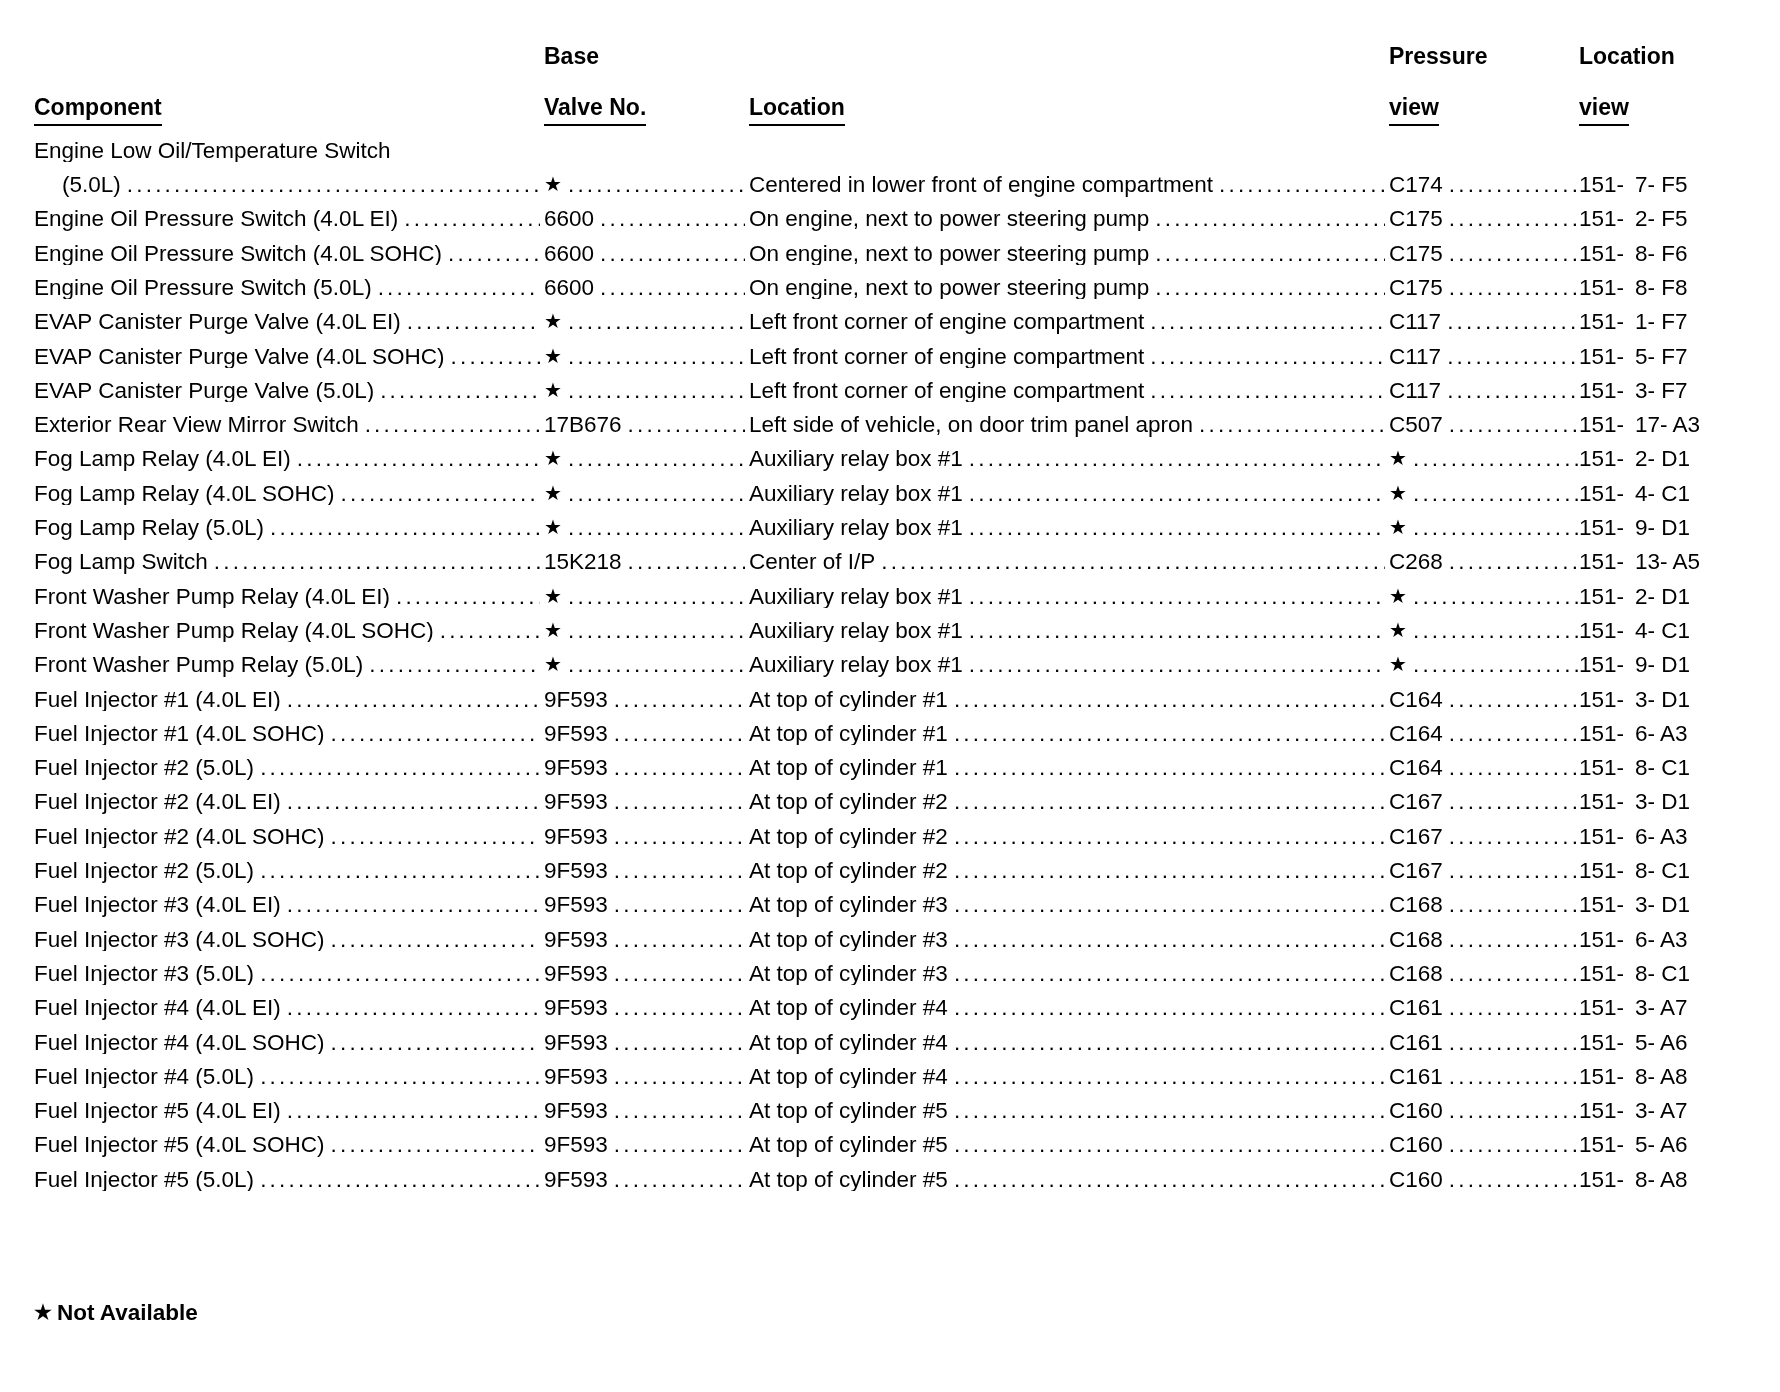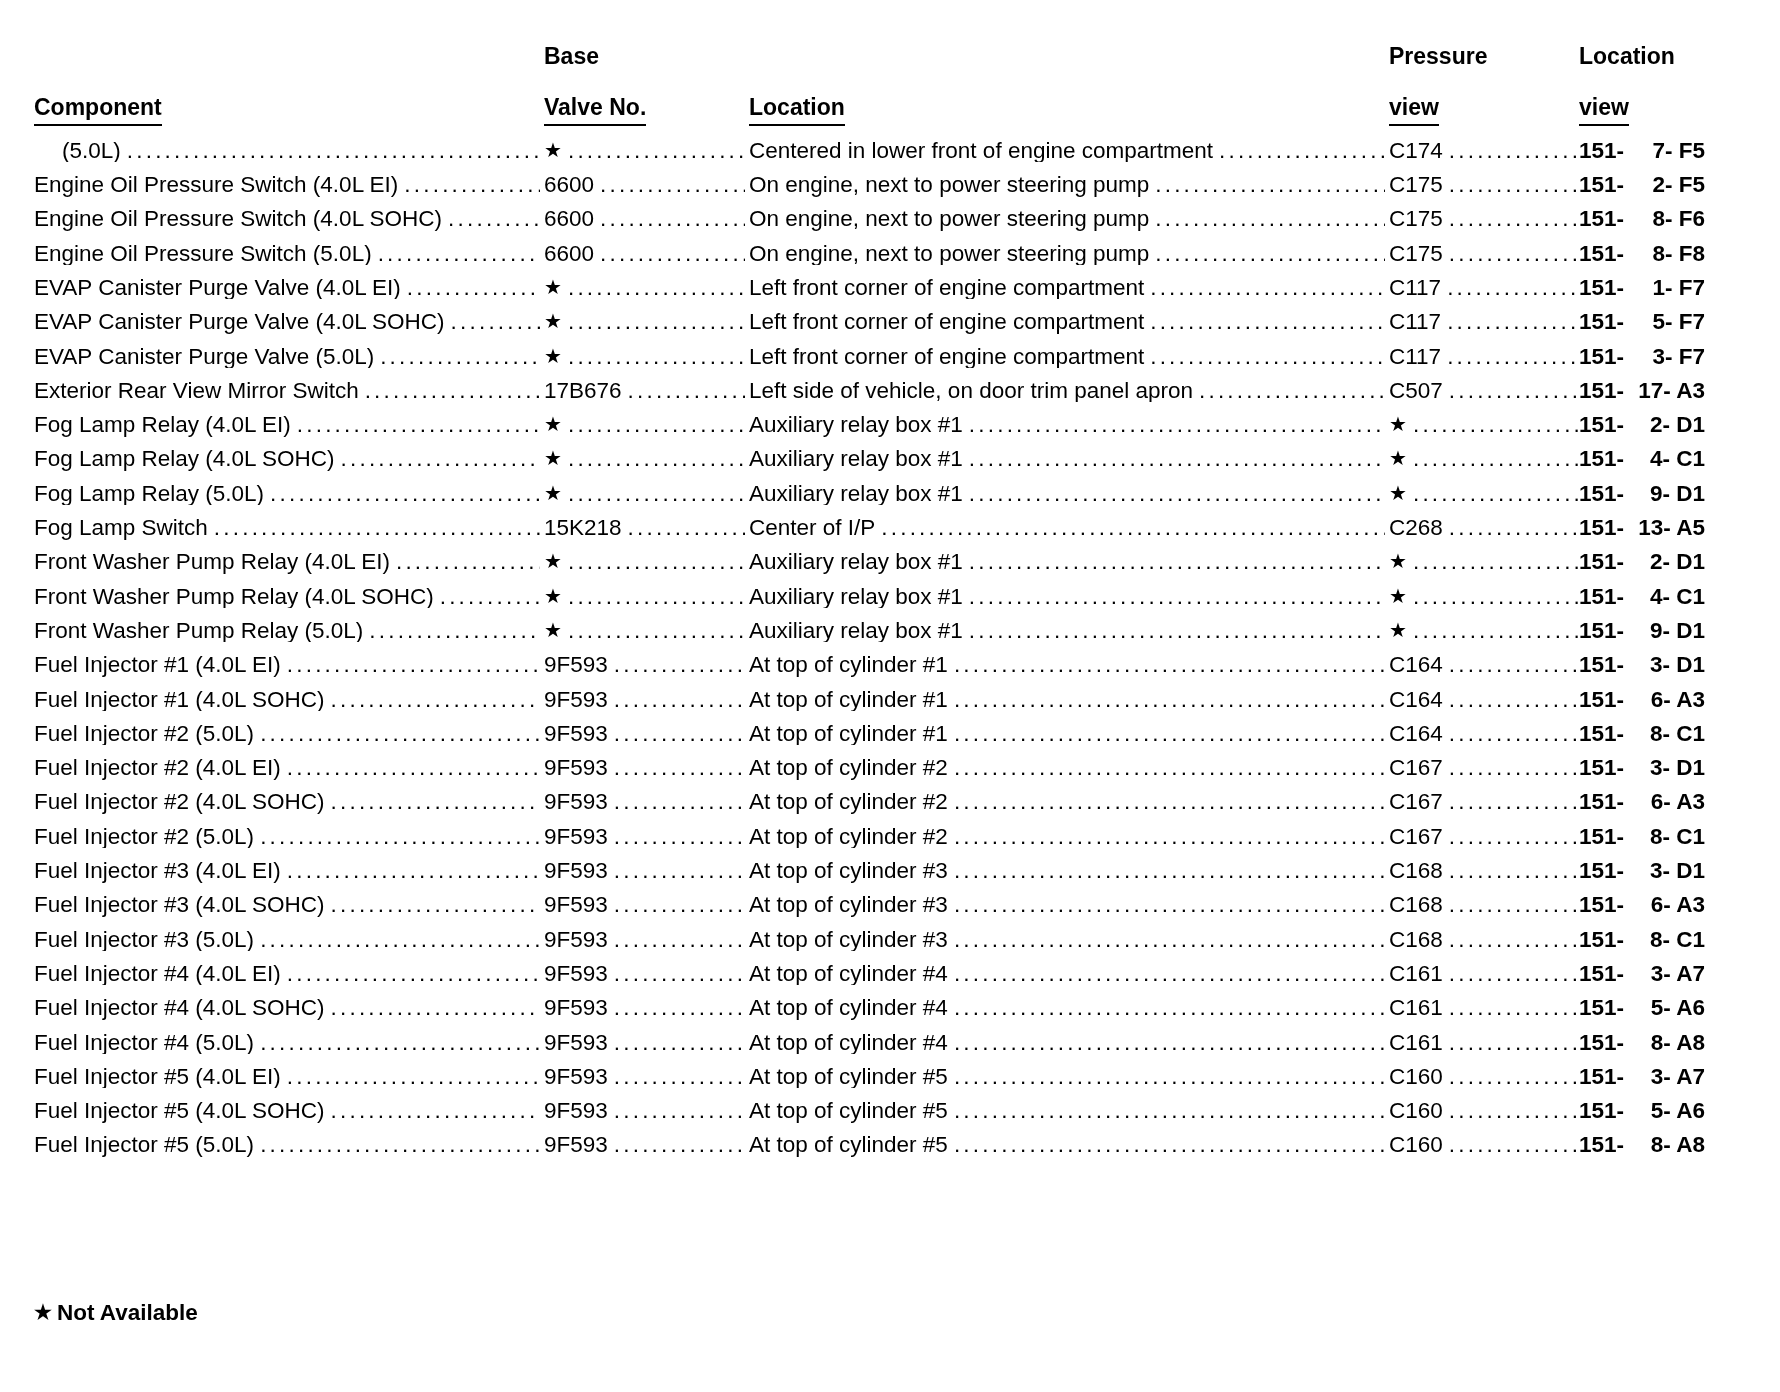--- a/index.html
+++ b/index.html
@@ -93,29 +93,28 @@
     line-height: 1;
     position: relative;
     top: -1px;
   }
 
   
   .locview {
     display: flex;
     align-items: baseline;
     justify-content: flex-start;
-    font-weight: bold;
   }
   .locview .lv-page {
     width: 56px;
     text-align: left;
   }
   .locview .lv-grid {
     width: 70px;
-    text-align: right;
+    text-align: left;
   }
 
   
   td.conn .cell .dots { margin-right: 0; }
 
   .footnote {
     position: absolute;
     left: 34px;
     top: 1300px;
     font-size: 22.5px;
@@ -157,20 +156,27 @@
             <span class="hdr-underline">view</span>
           </th>
           <th>
             <span>Location</span><br>
             <span class="hdr-underline">view</span>
           </th>
         </tr>
       </thead>
       <tbody id="table-body">
           <tr>
+            <td colspan="5">
+              <div class="cell nodots">
+                <span class="txt">Engine Low Oil/Temperature Switch</span>
+              </div>
+            </td>
+          </tr>
+          <tr>
             <td>
               <div class="cell">
                 <span class="txt indent">(5.0L)</span>
                 <span class="dots"></span>
               </div>
             </td>
             <td>
               <div class="cell">
                 <span class="txt"><span class="star">★</span></span>
                 <span class="dots"></span>

